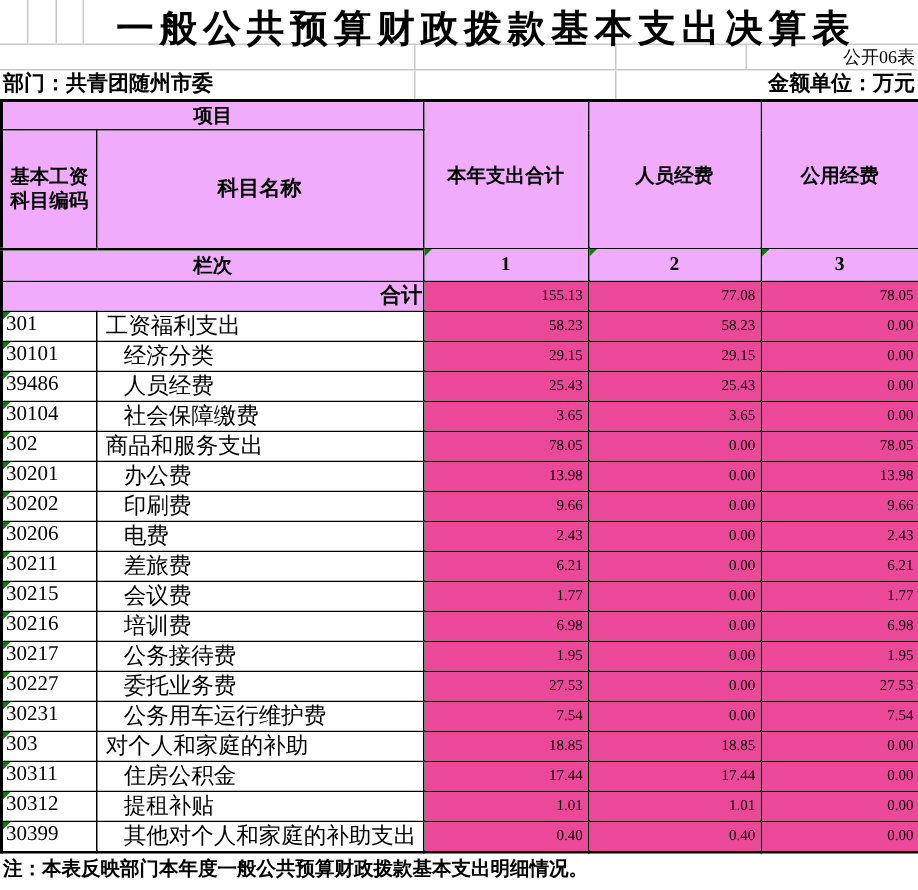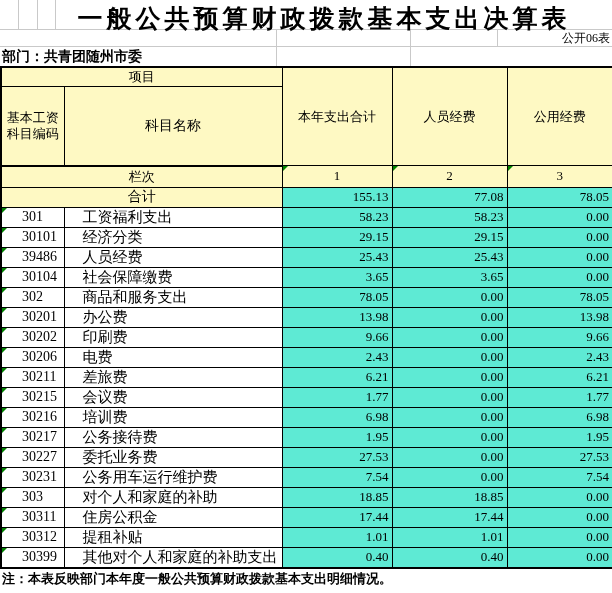--- a/index.html
+++ b/index.html
@@ -63,41 +63,41 @@
   }
   table.budget td {
     border:1px solid #000;
     overflow:hidden;
     white-space:nowrap;
     vertical-align:middle;
     position:relative;
   }
   
   td.sep-l { border-left:2px solid #000; }
-  .gray { background:#fef9c3; }
+  .gray { background:#f0abfc;font-weight:bold; }
 
   tr.h1 td { height:18px; font-size:13px; text-align:center; }
   tr.h2 td { height:79px; font-size:13px; text-align:center; }
   td.big-head { font-size:14px; text-align:center; border-bottom:2px solid #000; }
   tr.h2 td { border-bottom:2px solid #000; }
   .code-head-line { line-height:16px; }
 
   tr.rank td { height:20px; font-size:13px; text-align:center; line-height:20px; }
   tr.total td { height:20px; }
-  td.label-c { font-size:14px; text-align:center; }
+  td.label-c { font-size:14px; text-align:right; }
   td.num {
-    font-size:13px; text-align:right; padding-right:3px;
-    background:#5eead4;
+    font-size:10px; text-align:right; padding-right:3px;
+    background:#ec4899;
   }
   tr.datarow td { height:20px; }
   td.code-cell {
-    font-size:14px; padding-left:20px; background:#fff;
+    font-size:14px; padding-left:2px; background:#fff;
   }
   td.name-cell {
-    font-size:15px; padding-left:18px; background:#fff;
+    font-size:15px; padding-left:6px; background:#fff;
   }
   td.name-cell.indent { padding-left:18px; }
 
   .tri {
     position:absolute; top:0; left:0;
     width:0; height:0;
     border-top:5px solid #008200;
     border-right:5px solid transparent;
   }
   
@@ -125,20 +125,21 @@
     <div class="gridline-v" style="left:276px"></div>
     <div class="gridline-v" style="left:410px"></div>
     <div class="gridline-v" style="left:497px"></div>
     <span class="table-code">公开06表</span>
   </div>
 
   <div class="r-meta">
     <div class="gridline-v" style="left:276px"></div>
     <div class="gridline-v" style="left:410px"></div>
     <span class="dept-label">部门：共青团随州市委</span>
+    <span class="unit-label">金额单位：万元</span>
   </div>
 
   <table class="budget">
     <colgroup>
       <col style="width:63px">
       <col style="width:218px">
       <col style="width:110px">
       <col style="width:115px">
       <col style="width:106px">
     </colgroup>

